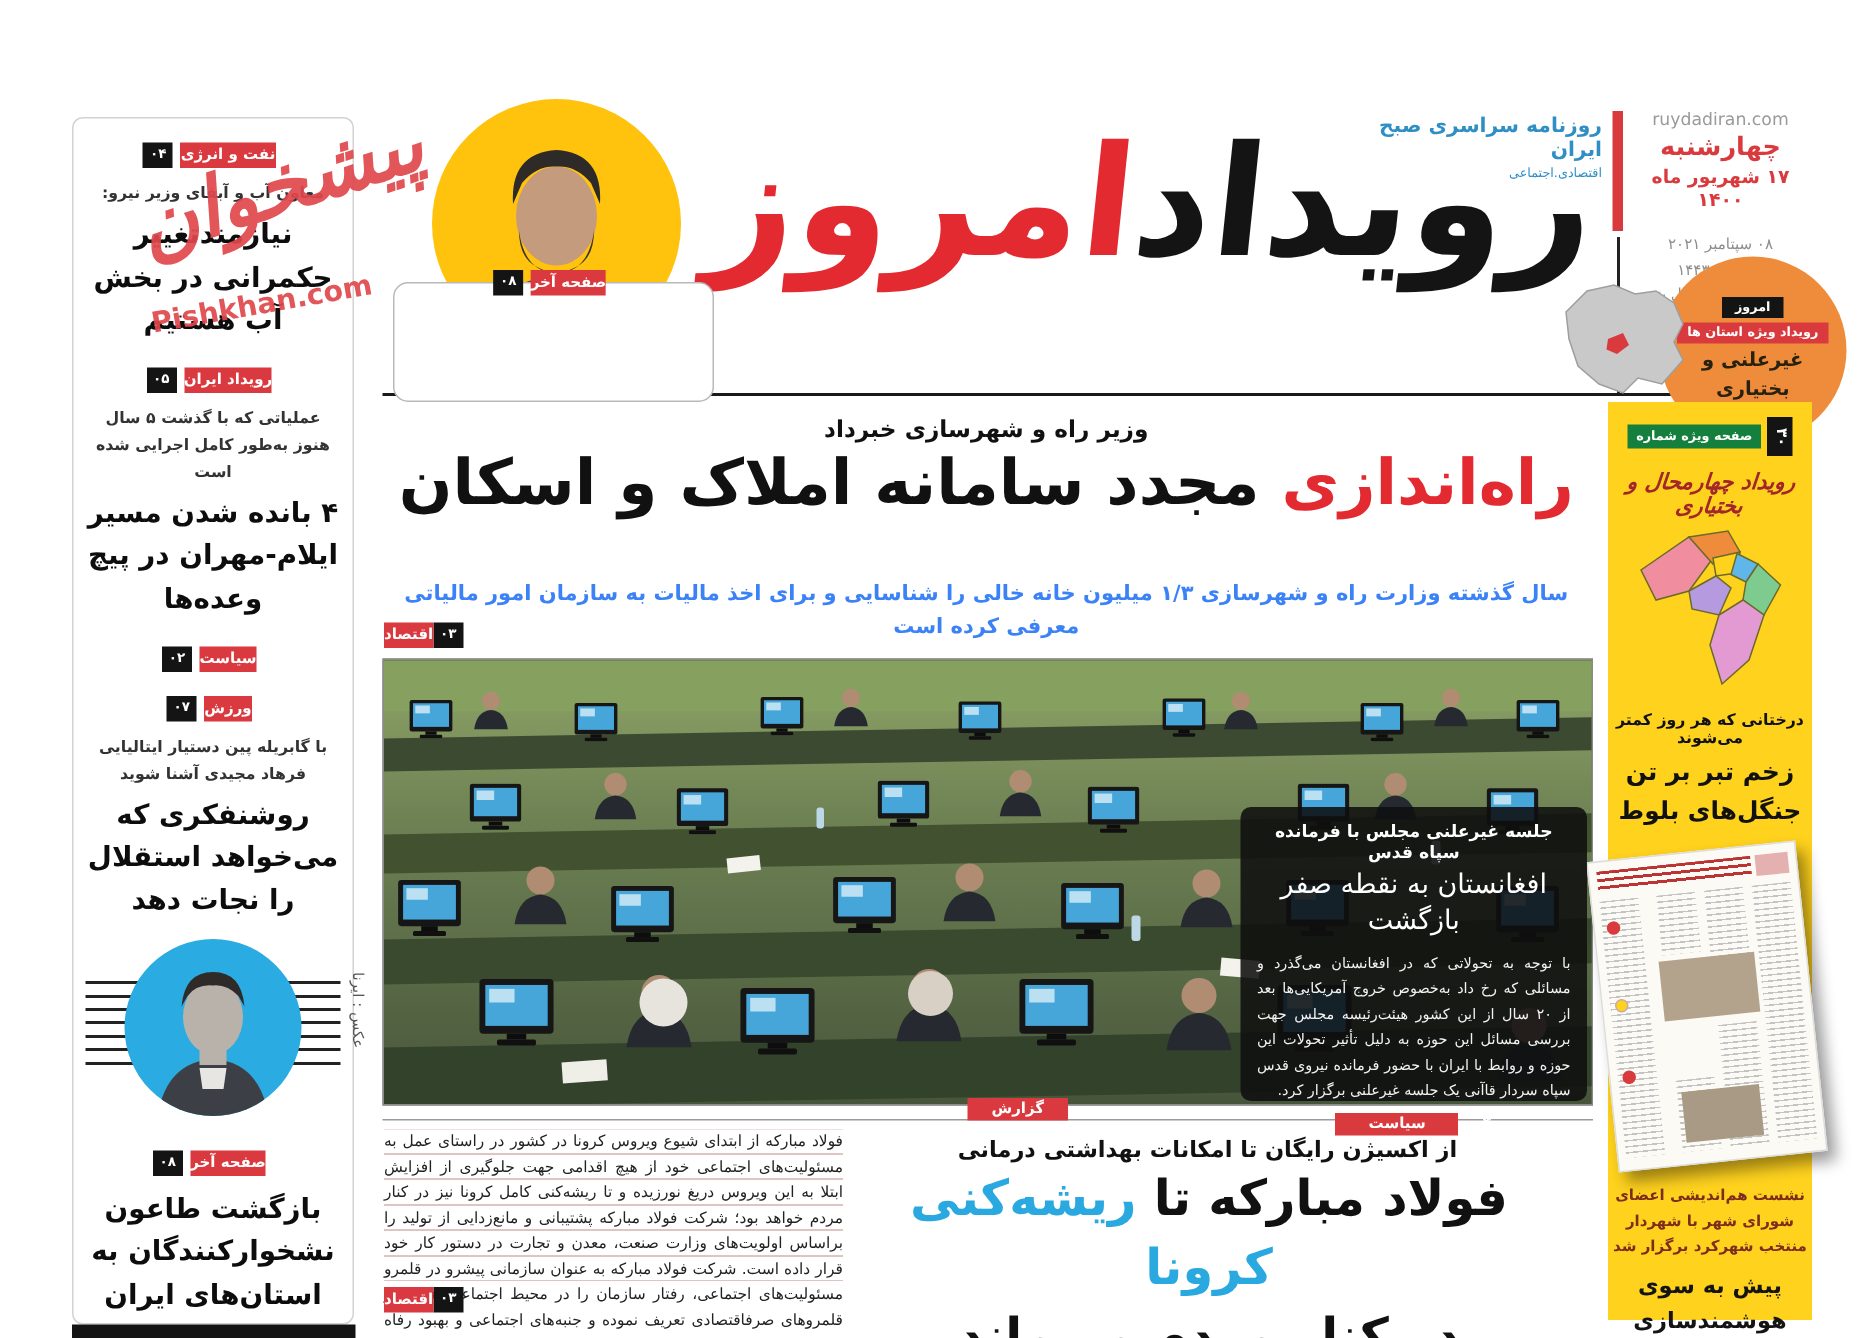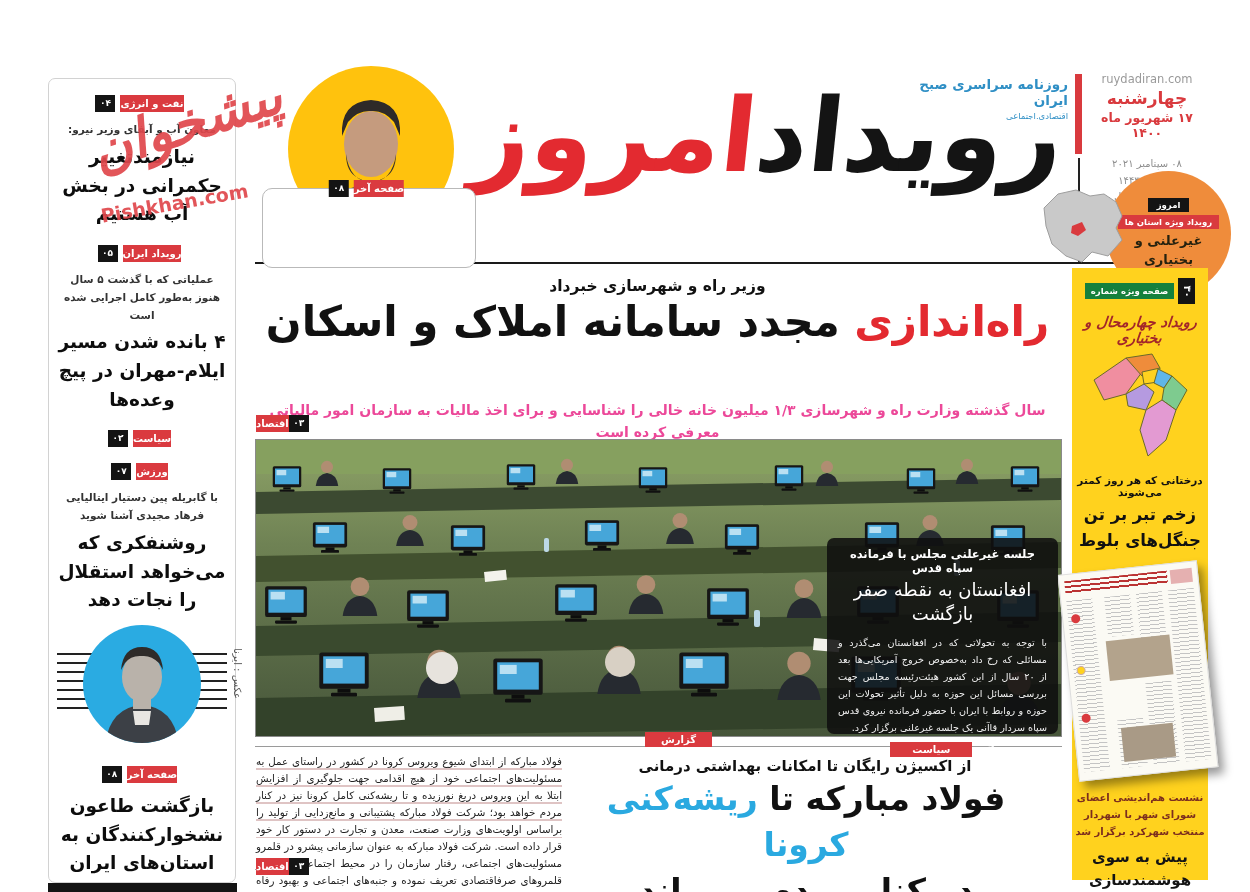--- a/index.html
+++ b/index.html
@@ -63,21 +63,21 @@
   
   .minister-circle { left:288px; top:66px; width:166px; height:166px; border-radius:50%; background:#ffc20d; overflow:hidden; }
   .feature-box { left:262px; top:188px; width:214px; height:80px; background:#fff; border:1.5px solid #b9b9b9; border-radius:10px; z-index:6; text-align:center; }
   .fb-badge { position:absolute; top:-9px; left:50%; transform:translateX(-50%); }
   .fb-title { font-size:15.5px; font-weight:bold; line-height:1.6; margin-top:14px; }
 
   
   .lead-kicker { left:255px; top:277px; width:805px; text-align:center; font-size:15.5px; font-weight:bold; }
   .lead-title { left:255px; top:294px; width:805px; text-align:center; font-size:42px; font-weight:bold; line-height:1.35; letter-spacing:-1px; }
   .lead-title .lt-red { color:#e32a30; }
-  .lead-sub { left:255px; top:399px; width:805px; text-align:center; font-size:14px; font-weight:bold; line-height:1.6; color:#ec4899; }
+  .lead-sub { left:255px; top:385px; width:805px; text-align:center; font-size:14px; font-weight:bold; line-height:1.6; color:#3b82f6; }
   .lead-badge { left:256px; top:415px; }
 
   
   .photo { left:255px; top:439px; width:807px; height:298px; border:1px solid #8a8a8a; overflow:hidden; background:#5d7045; }
   .photo-caption { left:232px; top:648px; writing-mode:vertical-rl; font-size:10px; color:#555; letter-spacing:1px; }
 
   
   .overlay { left:827px; top:538px; width:231px; height:196px; background:rgba(15,15,15,.88); border-radius:7px;
     color:#fff; text-align:center; padding:9px 11px 6px 11px; z-index:5; }
   .ov-kicker { font-size:11.5px; font-weight:bold; }

